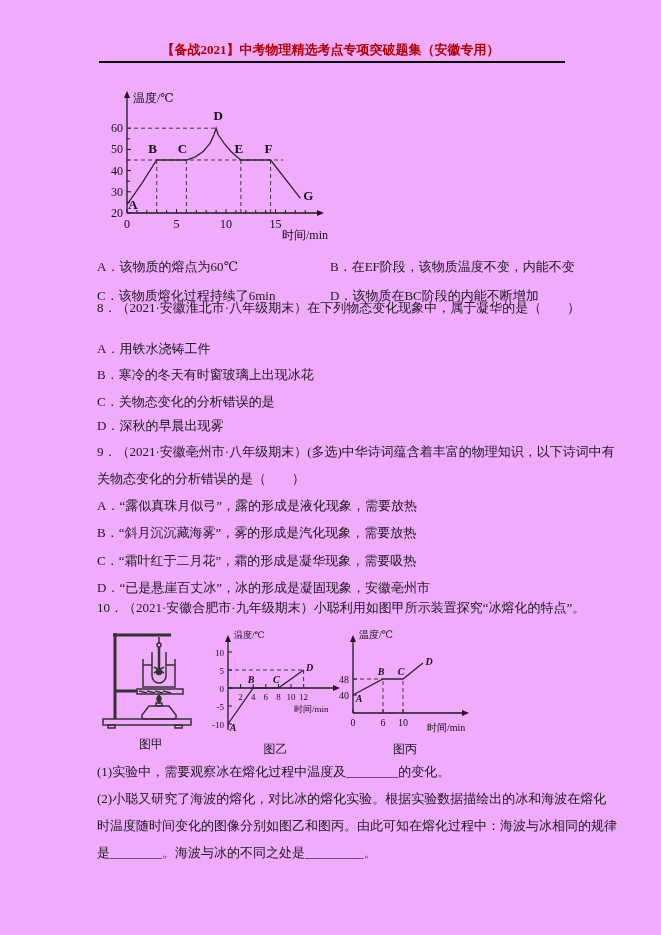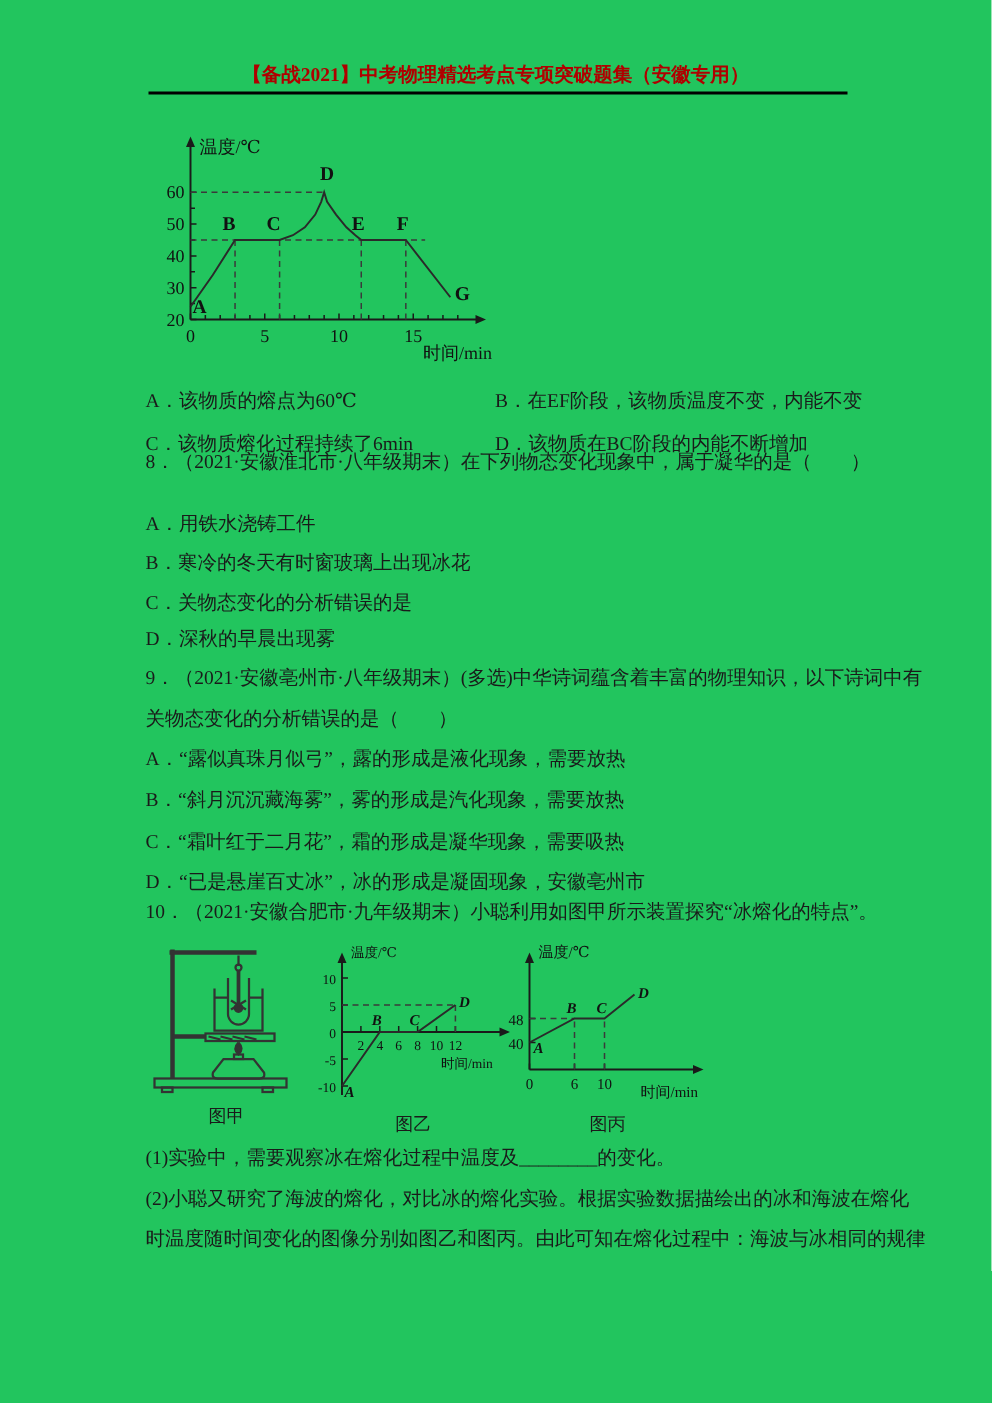--- a/index.html
+++ b/index.html
@@ -1,16 +1,16 @@
 <!DOCTYPE html>
 <html><head>
 <meta charset="utf-8">
 <style>
   html,body{margin:0;padding:0;background:#ffffff;}
-  .page{position:relative;width:661px;height:935px;background:#22c55e;overflow:hidden;
+  .page{position:relative;width:661px;height:935px;background:#f0abfc;overflow:hidden;
         font-family:"Liberation Serif","DejaVu Serif",serif;color:#1a1a1a;}
   .abs{position:absolute;}
   .t{font-size:13px;line-height:16px;white-space:nowrap;}
   .title{width:661px;text-align:center;font-weight:bold;font-size:13px;color:#b00000;}
   .rule{background:#000;height:2px;}
   .cap{text-align:center;font-size:12px;}
   svg line.ax{stroke:#1a1a1a;stroke-width:1.3;}
   svg line.tk{stroke:#1a1a1a;stroke-width:1;}
   svg line.dash{stroke:#3a3a3a;stroke-width:1;stroke-dasharray:4 3;}
   svg polyline.series{fill:none;stroke:#2a2a2a;stroke-width:1.3;}
@@ -202,14 +202,15 @@
       <text x="94" y="37" text-anchor="middle" font-size="10" class="pt it">D</text>
     </svg>
 
   <div class="abs cap" style="left:97px;top:736px;width:108px;">图甲</div>
   <div class="abs cap" style="left:208px;top:741px;width:135px;">图乙</div>
   <div class="abs cap" style="left:335px;top:741px;width:140px;">图丙</div>
 
   <div class="abs t" style="left:97px;top:764px;">(1)实验中，需要观察冰在熔化过程中温度及________的变化。</div>
   <div class="abs t" style="left:97px;top:791px;">(2)小聪又研究了海波的熔化，对比冰的熔化实验。根据实验数据描绘出的冰和海波在熔化</div>
   <div class="abs t" style="left:97px;top:818px;">时温度随时间变化的图像分别如图乙和图丙。由此可知在熔化过程中：海波与冰相同的规律</div>
+  <div class="abs t" style="left:97px;top:845px;">是________。海波与冰的不同之处是_________。</div>
 
 </div>
 
 </body></html>

